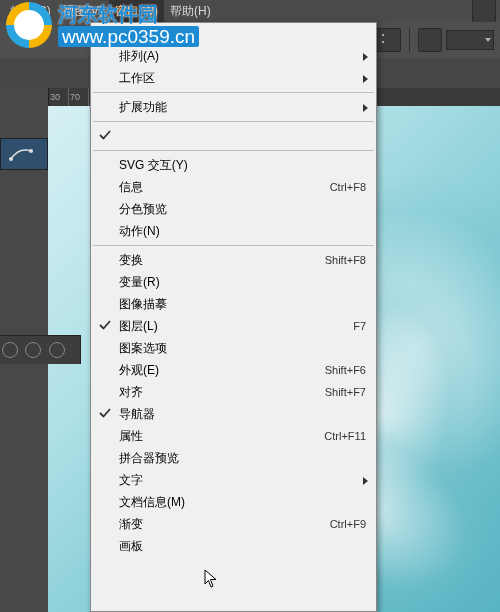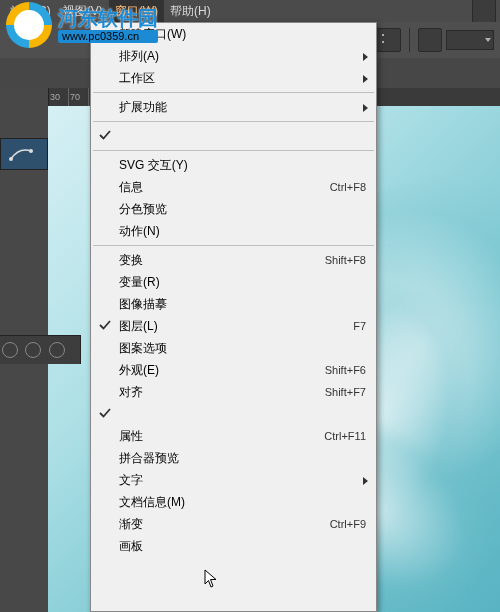--- a/index.html
+++ b/index.html
@@ -37,21 +37,21 @@
   .dd-row.more::after{content:"";position:absolute;right:8px;top:8px;width:0;height:0;border-top:4px solid transparent;border-bottom:4px solid transparent;border-left:5px solid #333;}
   .dd-sep{height:1px;background:#bfbfbf;margin:3px 2px;}
   .cursor{position:absolute;width:14px;height:20px;pointer-events:none;}
   .cursor svg{display:block;}
   
   .wm{position:absolute;left:6px;top:2px;z-index:50;display:flex;align-items:center;gap:6px;pointer-events:none;}
   .wm .circ{width:46px;height:46px;border-radius:50%;background:conic-gradient(#2aa5e0 0 25%,#f7b500 0 50%,#2aa5e0 0 75%,#f7b500 0 100%);position:relative;}
   .wm .circ::after{content:"";position:absolute;inset:8px;background:#fff;border-radius:50%;}
   .wm .txt{display:flex;flex-direction:column;line-height:1;}
   .wm .txt .t1{font-size:20px;font-weight:bold;color:#1d8bd4;text-shadow:0 0 2px #fff;}
-  .wm .txt .t2{font-size:11px;color:#000000;background:#1d8bd4;padding:1px 4px;border-radius:2px;margin-top:2px;}
+  .wm .txt .t2{font-size:19px;color:#ffffff;background:#1d8bd4;padding:1px 4px;border-radius:2px;margin-top:2px;}
   .ruler-inner{display:flex;margin-left:0;}
 </style>
 </head>
 <body>
 
 <div class="app">
 
   <div class="wm">
     <div class="circ"></div>
     <div class="txt">
@@ -200,20 +200,21 @@
         <span class="shortcut">Shift+F6</span>
       </div>
       <div class="dd-row">
         <span class="label">对齐</span>
         <span class="shortcut">Shift+F7</span>
       </div>
       <div class="dd-row">
         <span class="check"><svg width="12" height="12">
             <path d="M1 6 L4.5 9.5 L11 2" stroke="#333" stroke-width="1.8" fill="none"></path>
           </svg></span>
+        <span class="label">导航器</span>
       </div>
       <div class="dd-row">
         <span class="label">属性</span>
         <span class="shortcut">Ctrl+F11</span>
       </div>
       <div class="dd-row">
         <span class="label">拼合器预览</span>
       </div>
       <div class="dd-row more">
         <span class="label">文字</span>

